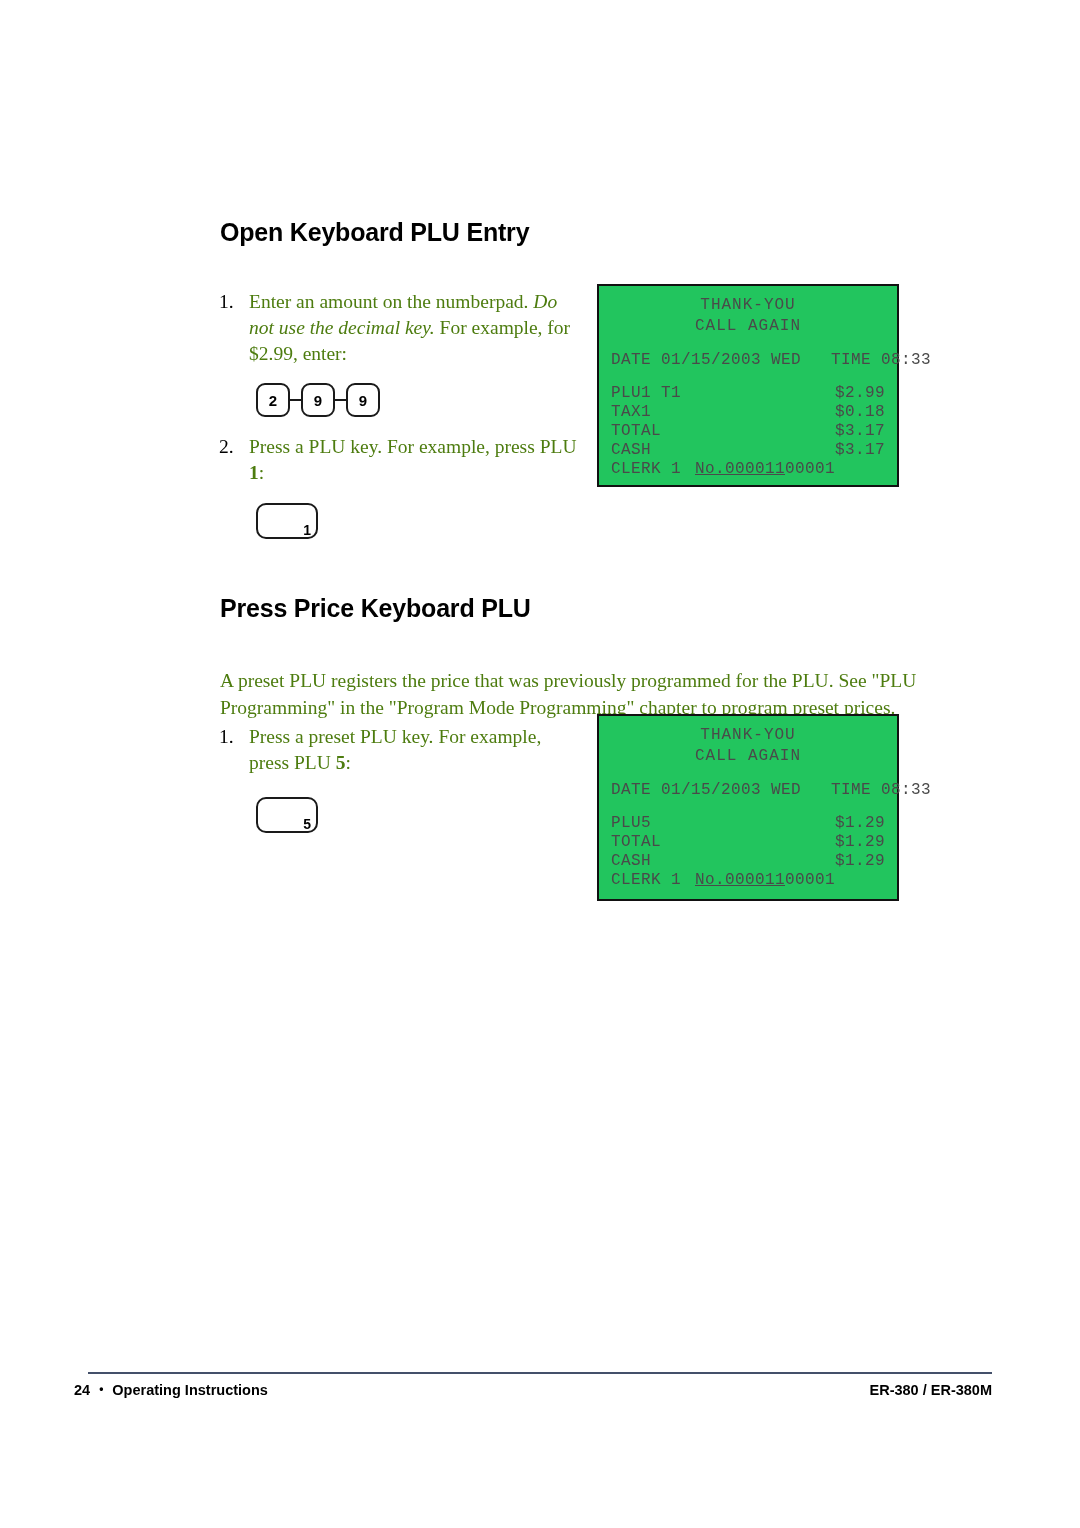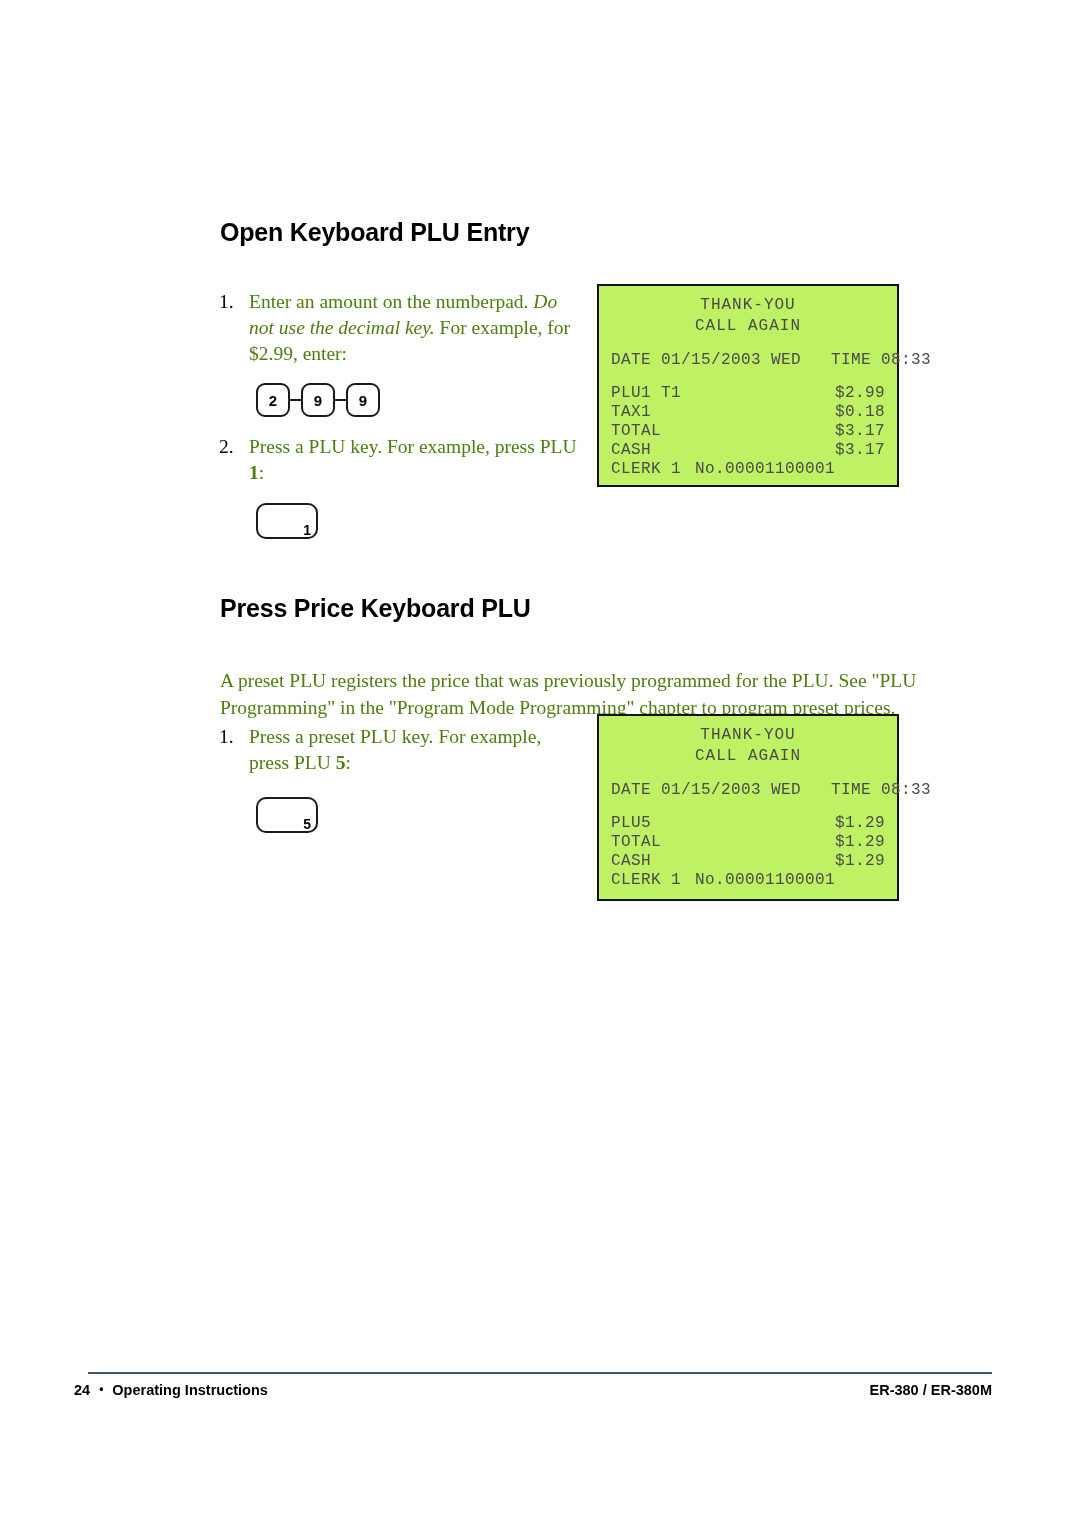--- a/index.html
+++ b/index.html
@@ -122,21 +122,21 @@
     line-height: 14px;
     color: #000;
   }
   #key-plu1 { left: 256px; top: 503px; }
   #key-plu5 { left: 256px; top: 797px; }
 
   
   .receipt {
     position: absolute;
     border: 2.5px solid #111;
-    background: #bef264;
+    background: #22c55e;
     box-sizing: border-box;
     font-family: "Liberation Mono", monospace;
     font-size: 16px;
     color: #4a4a4a;
     padding: 9px 12px 6px 12px;
   }
   #receipt-1 { left: 597px; top: 284px; width: 302px; height: 203px; }
   #receipt-2 { left: 597px; top: 714px; width: 302px; height: 187px; }
 
   .r-center {
@@ -157,21 +157,21 @@
     line-height: 19px;
     white-space: pre;
   }
   .r-clerk {
     display: flex;
     justify-content: flex-start;
     letter-spacing: 0.4px;
     line-height: 19px;
     white-space: pre;
   }
-  .r-clerk .mid { margin-left: 14px; }
+  .r-clerk .mid { margin-left: 14px; text-decoration: underline; }
 
   
   #footer-rule {
     position: absolute;
     left: 88px;
     top: 1372px;
     width: 904px;
     height: 2px;
     background: #44506a;
   }

